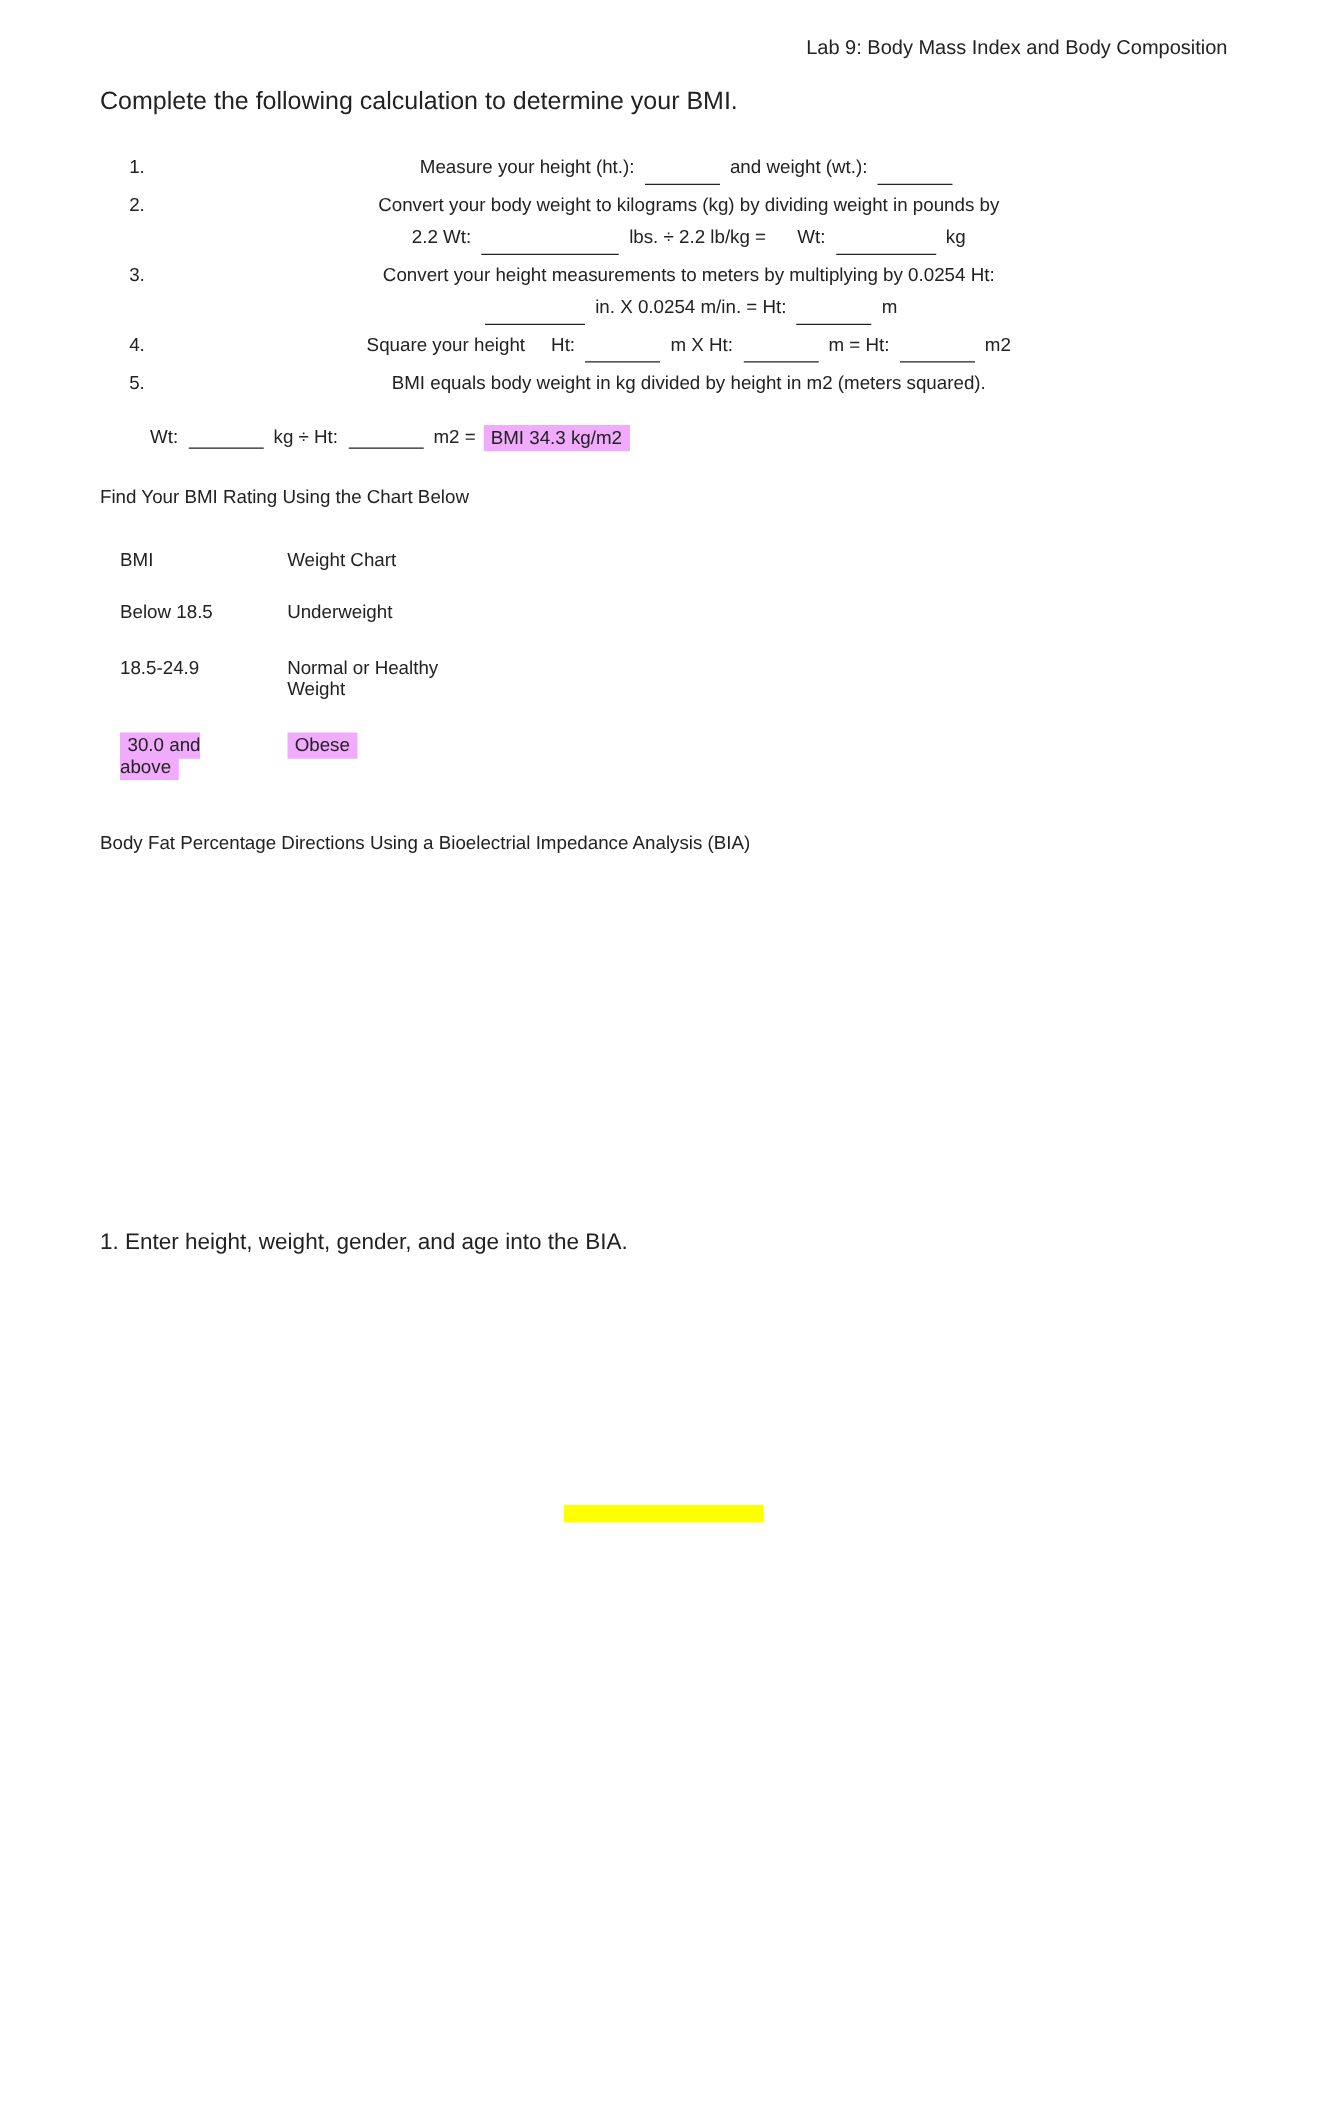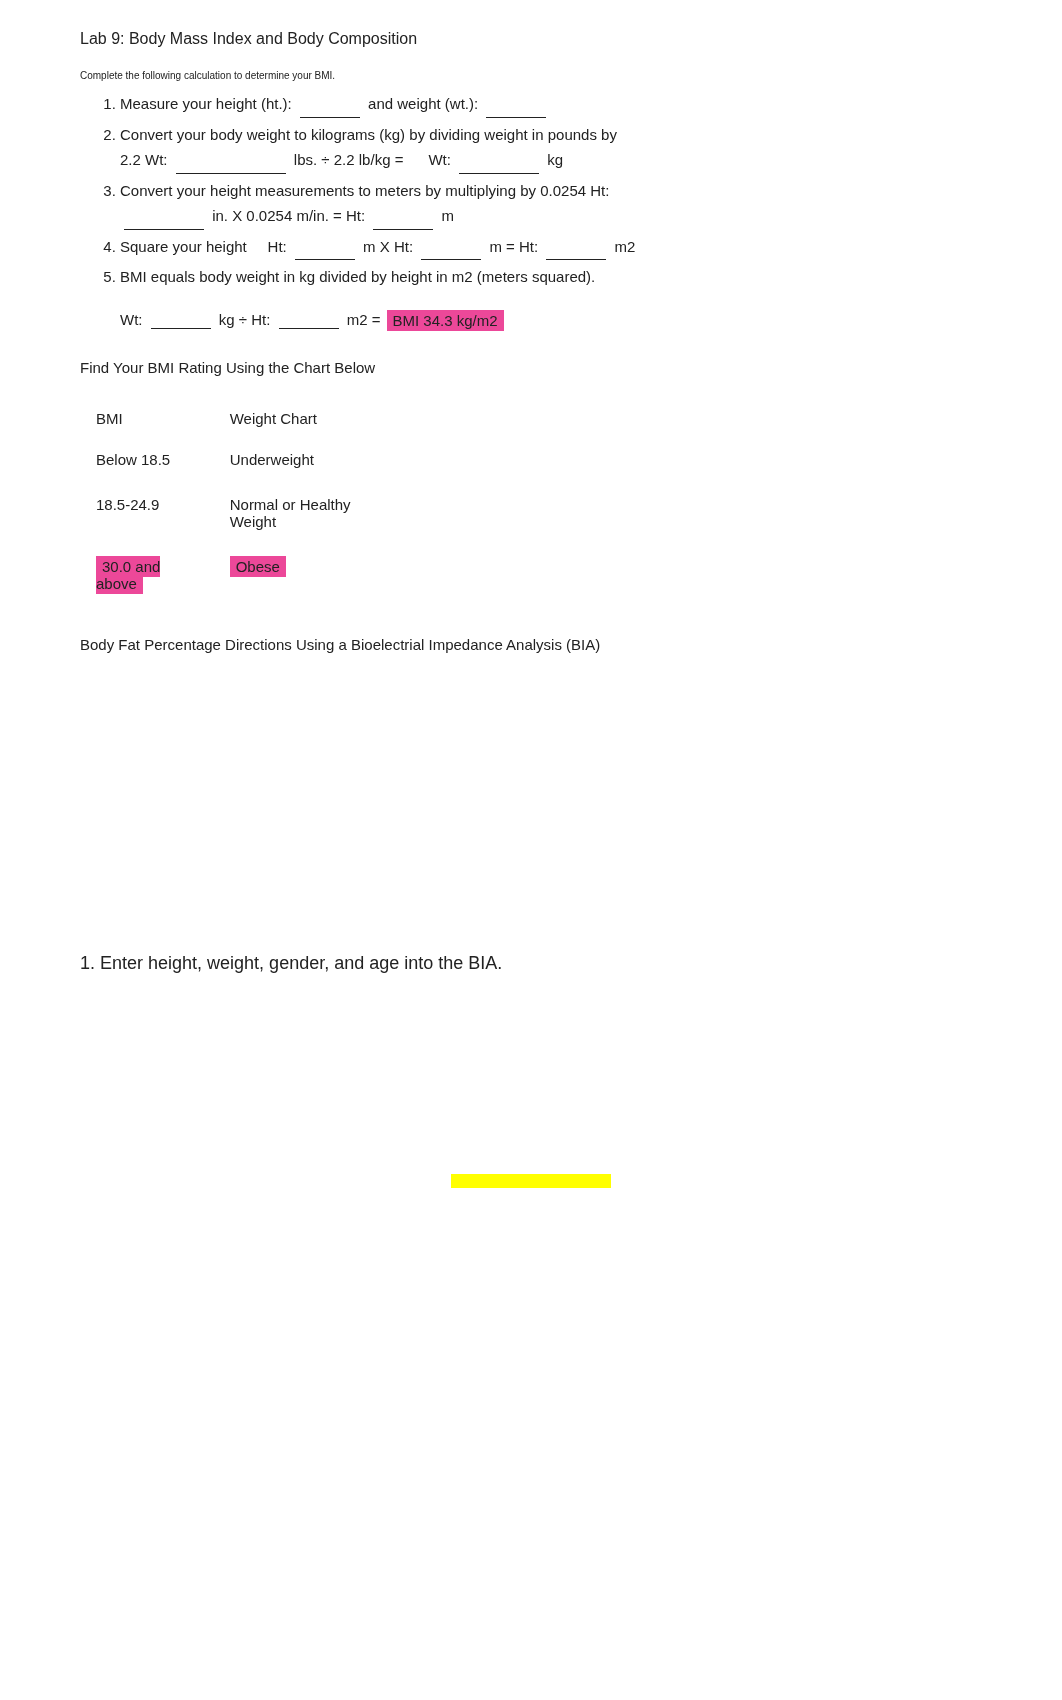--- a/index.html
+++ b/index.html
@@ -12,60 +12,61 @@
       width: 1062px;
       min-height: 1700px;
       background: #ffffff;
       font-family: Arial, sans-serif;
       font-size: 15px;
       color: #222;
       padding: 30px 80px 60px 80px;
     }
 
     .page-title {
-      text-align: left;
+      text-align: right;
       font-size: 16px;
       font-weight: normal;
       margin-bottom: 22px;
     }
 
     .section-heading {
       font-size: 15px;
       font-weight: normal;
       margin-bottom: 12px;
     }
 
     .directions-intro {
-      font-size: 10px;
-      margin-bottom: 10px;
+      font-size: 20px;
+      margin-bottom: 28px;
     }
 
     .steps-list {
       margin-left: 40px;
       margin-bottom: 20px;
       font-size: 15px;
       line-height: 1.7;
     }
 
     .steps-list li {
       margin-bottom: 4px;
+      text-align: center;
     }
 
     .calc-line {
       margin-left: 40px;
       margin-bottom: 28px;
       font-size: 15px;
       display: flex;
       align-items: center;
       gap: 6px;
       flex-wrap: wrap;
     }
 
     .highlight-yellow {
-      background-color: #ec4899;
+      background-color: #f0abfc;
       padding: 2px 6px;
     }
 
     .underline-blank {
       display: inline-block;
       border-bottom: 1px solid #222;
       min-width: 60px;
       margin: 0 4px;
     }
 

